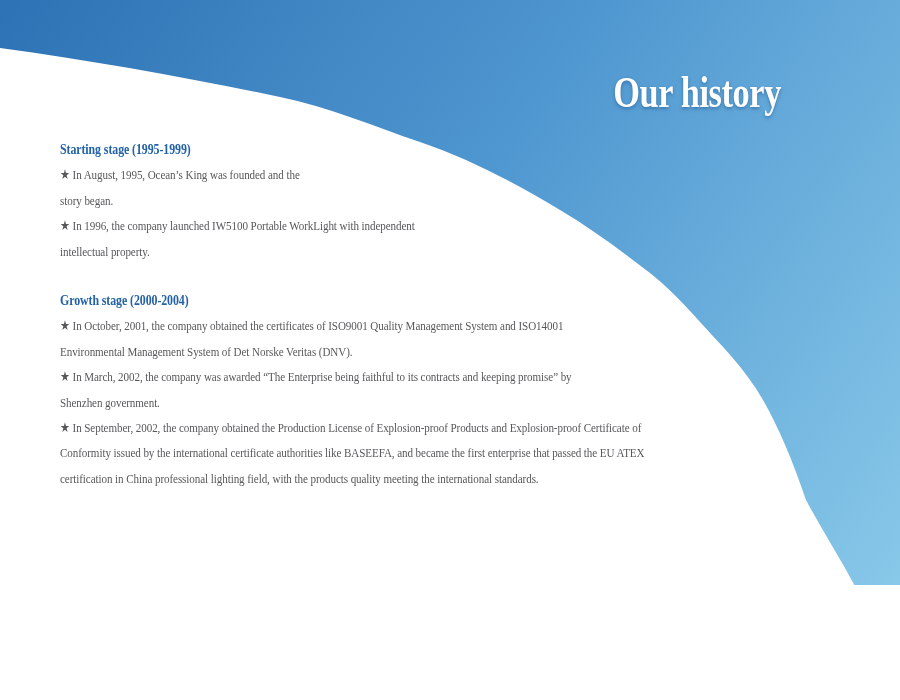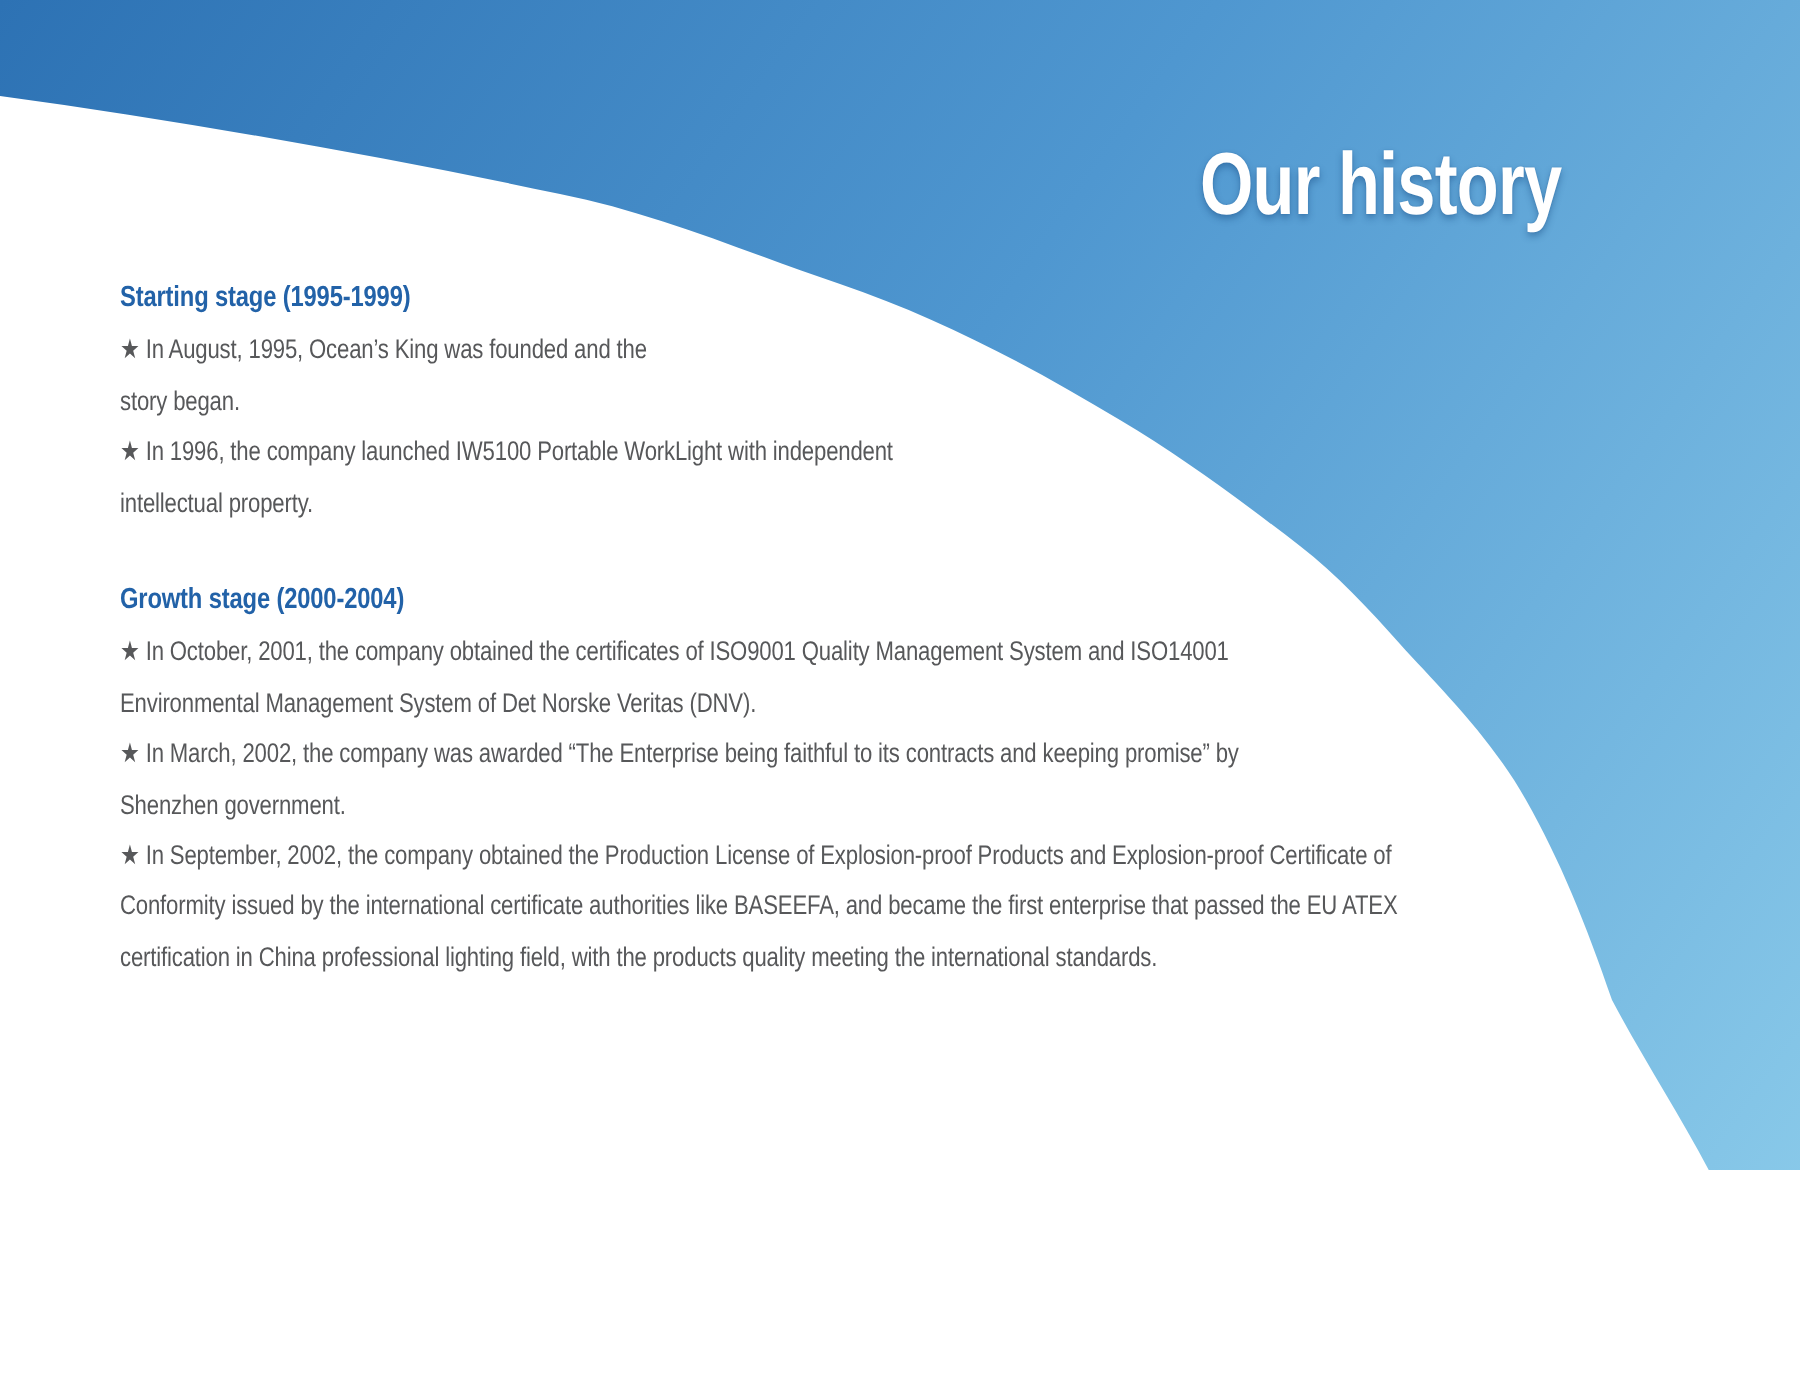--- a/index.html
+++ b/index.html
@@ -2,21 +2,21 @@
 <html><head>
 <meta charset="utf-8">
 <style>
   html, body { margin: 0; padding: 0; background: #ffffff; }
   .stage {
     position: relative;
     width: 900px;
     height: 585px;
     background: #ffffff;
     overflow: hidden;
-    font-family: Liberation Sans, sans-serif;
+    font-family: Liberation Serif, serif;
   }
   .bg-svg {
     position: absolute;
     left: 0; top: 0;
     width: 900px; height: 700px;
     display: block;
   }
   .page-title {
     position: absolute;
     top: 70px;

